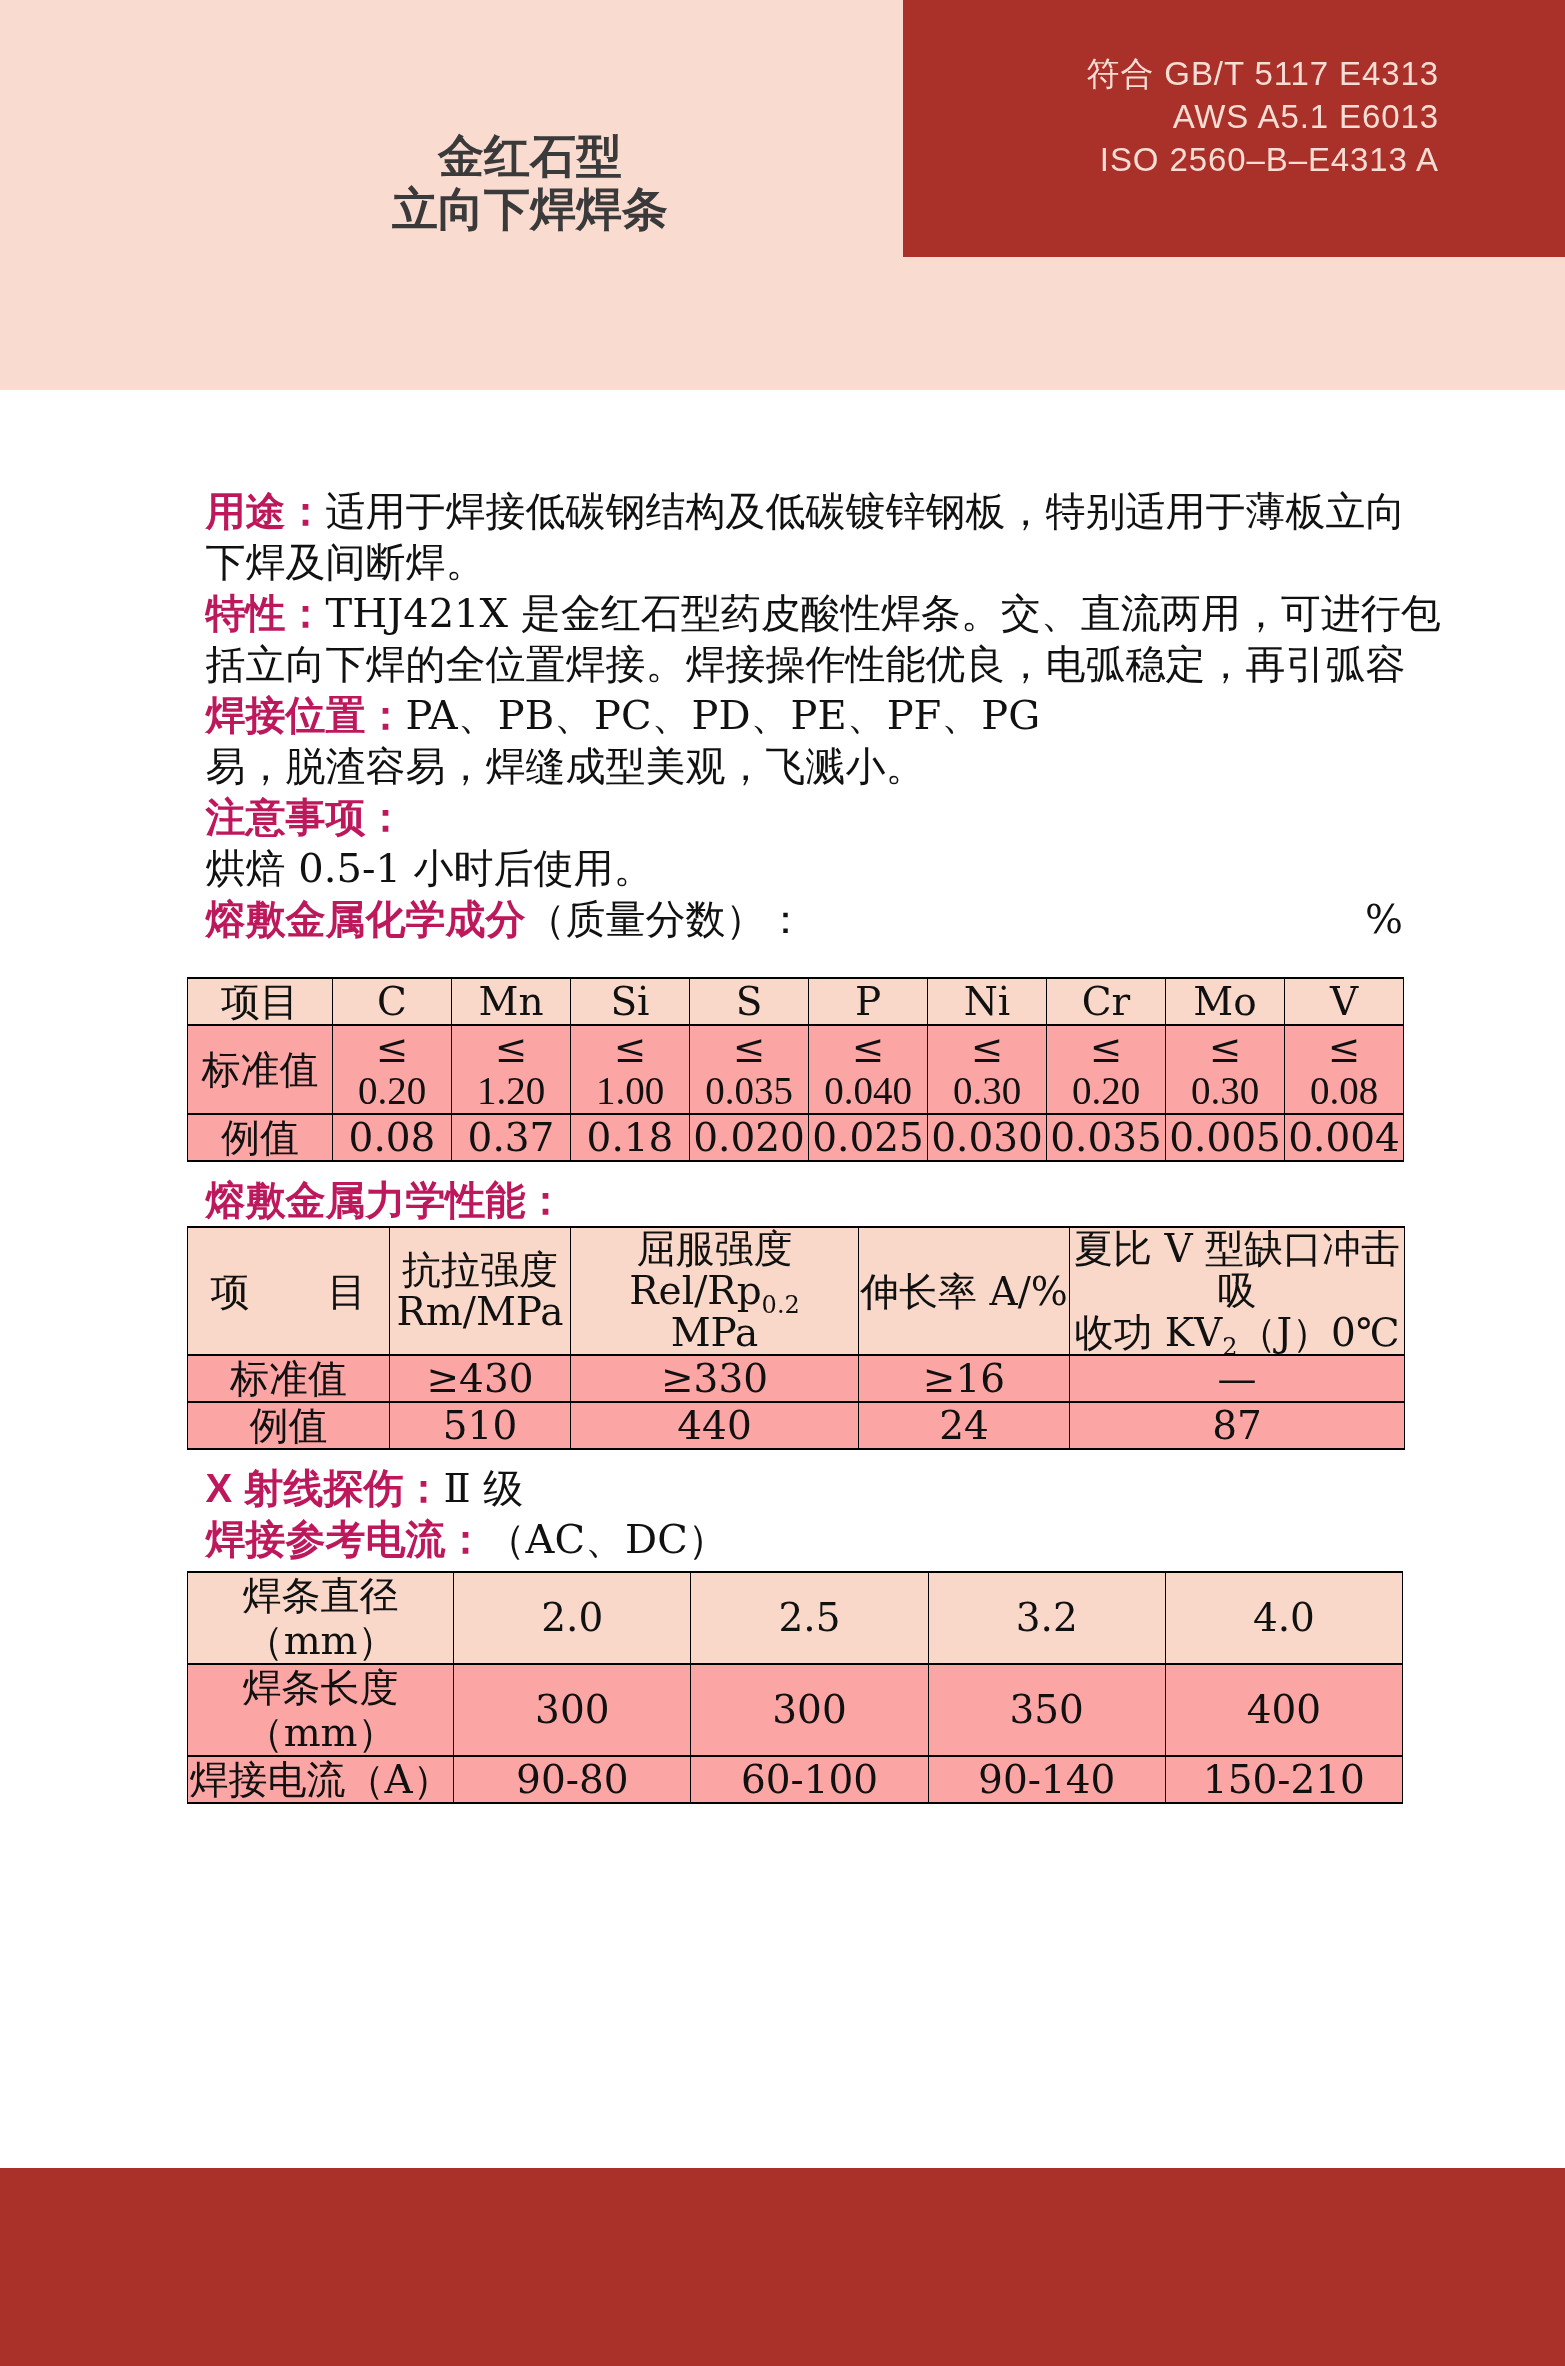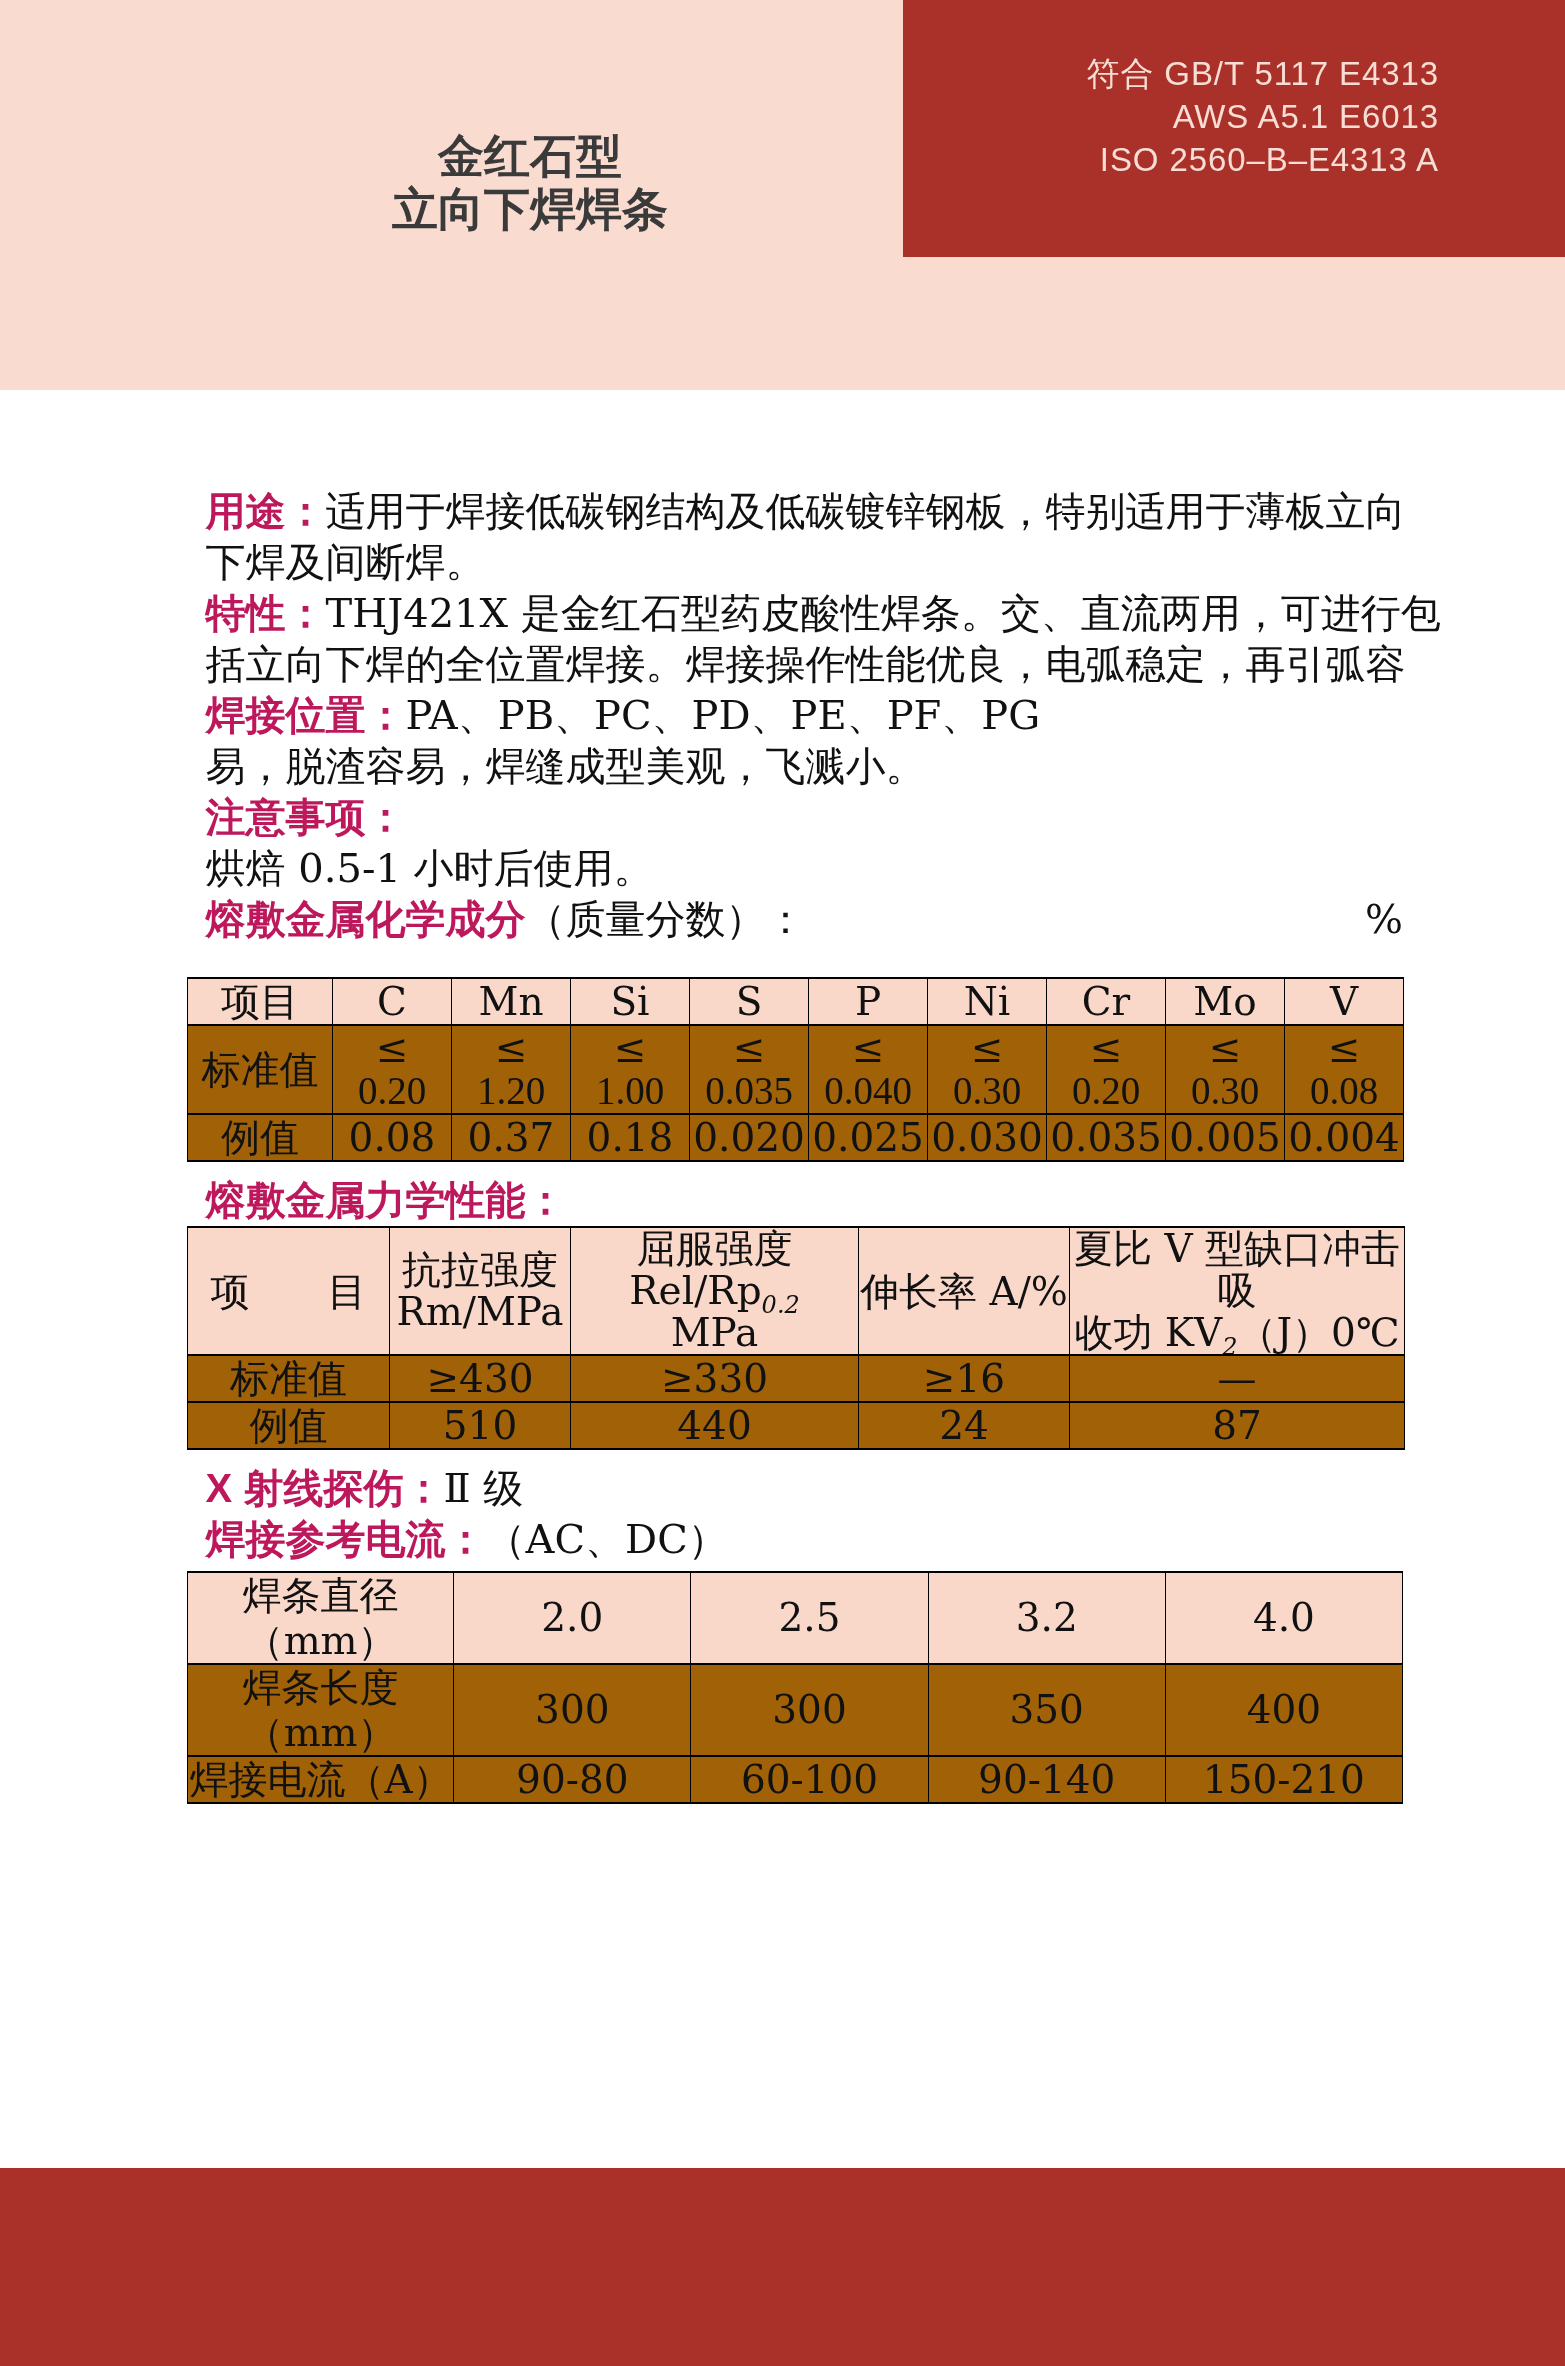--- a/index.html
+++ b/index.html
@@ -20,38 +20,38 @@
     font-family:"Liberation Sans","DejaVu Sans",sans-serif;font-weight:bold;
     font-size:46px;line-height:53px;color:#3a3a3a;
   }
   
   .content{position:absolute;left:187px;top:486px;width:1216px;font-size:40px;line-height:51px;}
   .line{padding-left:18.6px;white-space:nowrap;height:51px;}
   .lbl{font-family:"Liberation Sans","DejaVu Sans",sans-serif;font-weight:bold;color:#be185d;}
   .indent{text-indent:82px;}
   .unit{float:right;}
   
-  table{border-collapse:collapse;table-layout:fixed;width:1216px;background:#a16207;}
+  table{border-collapse:collapse;table-layout:fixed;width:1216px;background:#fca5a5;}
   td{
     border-left:1.9px solid #000;border-right:1.9px solid #000;
     border-top:2.8px solid #000;border-bottom:2.8px solid #000;
     text-align:center;vertical-align:middle;font-size:39px;line-height:45px;
     padding:0;overflow:hidden;
   }
   td.hd{background:#f9d8ca;}
   .chem{margin-top:32px;}
   .chem td.h44{height:43px;}
   .chem td.h92{height:87px;}
   .sgn{line-height:41px;padding-top:1.9px;}
   .val{line-height:43px;font-family:Liberation Serif, serif;}
   .mech{margin-top:0;}
   .mech td.hdr{height:83px;}
   .mech td.row{height:43px;}
   .thl{line-height:42px;}
-  sub{font-size:24px;line-height:0;font-style:italic;}
+  sub{font-size:24px;line-height:0;}
   .cur{margin-top:5.6px;}
   .cur td{height:41px;}
   .sect{margin-top:13px;}
   
   .footer{position:absolute;left:0;bottom:0;width:1566px;height:198px;background:#a93129;}
 </style>
 </head>
 <body>
 
 <div class="page">

